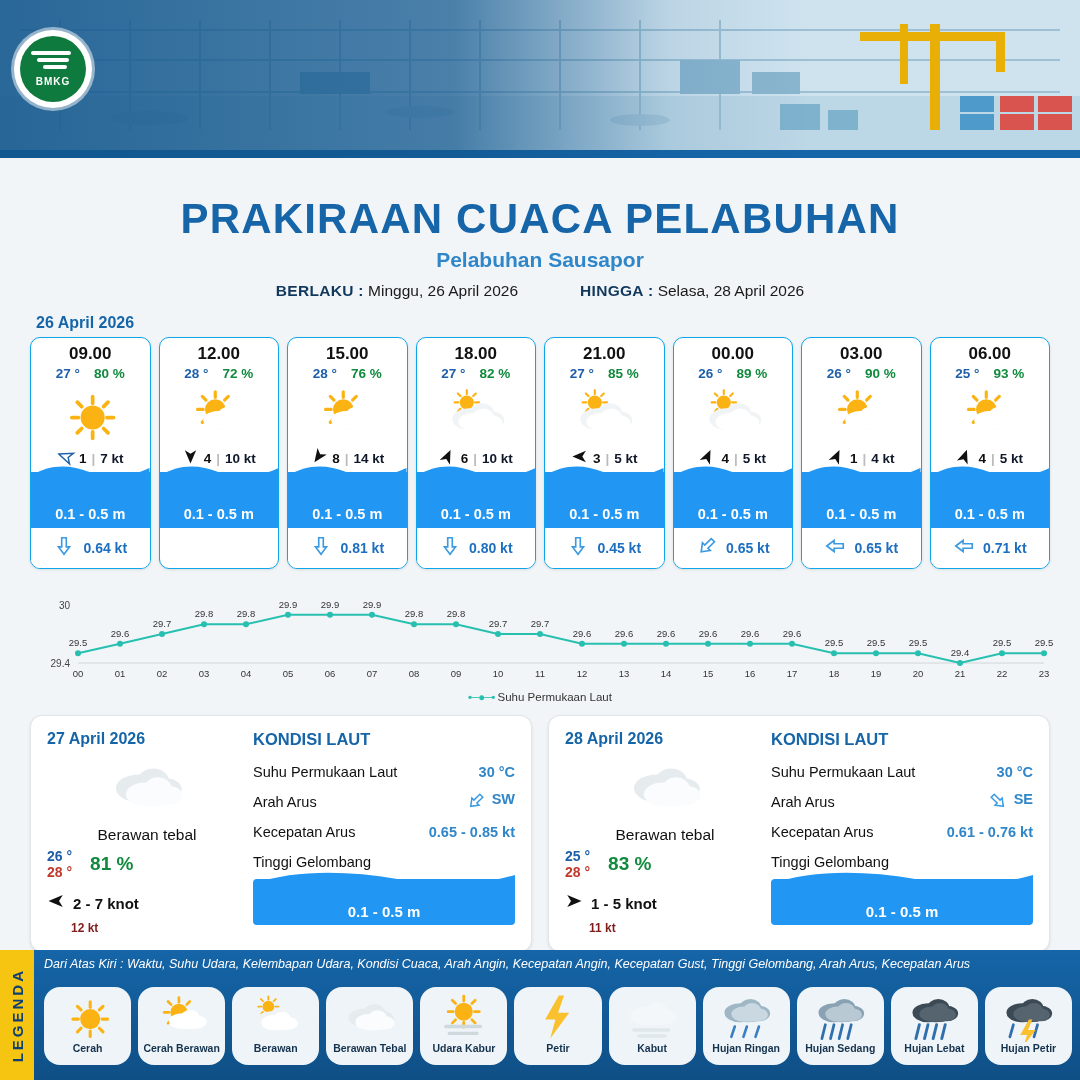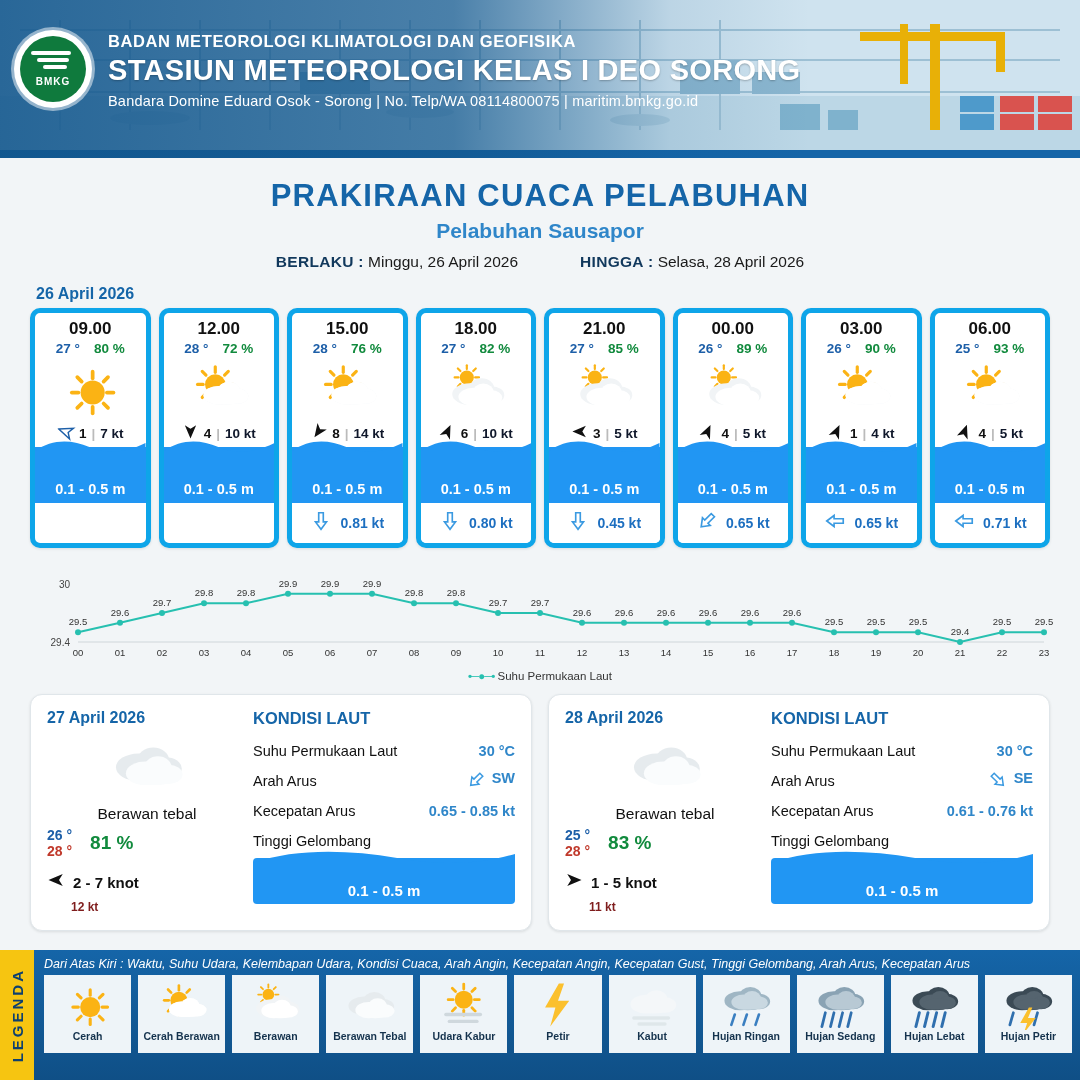--- a/index.html
+++ b/index.html
@@ -36,34 +36,34 @@
   .logo-wave span:nth-child(2){ width:32px; margin-left:6px;}
   .logo-wave span:nth-child(3){ width:24px; margin-left:12px;}
   .logo-text { color:#fff; font-size:10px; font-weight:bold; letter-spacing:1px; margin-top:3px;}
   .hdr-txt { position:absolute; left:108px; top:32px; color:#fff; }
   .hdr-l1 { font-size:16.5px; font-weight:bold; letter-spacing:.6px; }
   .hdr-l2 { font-size:29px; font-weight:bold; letter-spacing:.3px; margin-top:3px;
             text-shadow:0 1px 2px rgba(0,0,0,.25); white-space:nowrap;}
   .hdr-l3 { font-size:14.5px; margin-top:6px; letter-spacing:.2px;}
 
   
-  .title1 { text-align:center; color:#1565a8; font-size:31px; font-weight:bold;
-            letter-spacing:1.2px; margin-top:20px; }
+  .title1 { text-align:center; color:#1565a8; font-size:42px; font-weight:bold;
+            letter-spacing:1.2px; margin-top:37px; }
   .title2 { text-align:center; color:#2f86c9; font-size:21px; font-weight:bold; margin-top:5px;}
   .valid { display:flex; justify-content:center; gap:62px; margin-top:10px; font-size:15.5px;}
   .valid b { color:#11385c; letter-spacing:.3px; }
   .valid span { color:#1a1a1a; }
 
   
   .datelabel { color:#1565a8; font-weight:bold; font-size:16px; margin:14px 0 5px 36px;}
 
   
   .cards { display:flex; gap:8px; padding:0 30px; }
   .card {
-    width:122px; background:#fff; border:5px solid #0ea5e9; border-radius:10px;
+    width:122px; background:#fff; border:1px solid #0ea5e9; border-radius:10px;
     overflow:hidden; box-shadow:0 1px 3px rgba(0,0,0,.10);
     display:flex; flex-direction:column;
   }
   .c-time { text-align:center; font-size:17px; font-weight:bold; color:#111; padding:6px 0 2px;}
   .c-th { display:flex; justify-content:center; gap:14px; font-size:13.5px; font-weight:bold; padding-bottom:3px;}
   .c-temp { color:#1d5fa8; }
   .c-hum { color:#118a3d; }
   .c-icon { height:62px; display:flex; align-items:center; justify-content:center;}
   .c-wind { display:flex; align-items:center; justify-content:center; gap:5px;
             font-size:13.5px; font-weight:bold; padding:2px 0 4px;}
@@ -112,23 +112,23 @@
   .p-wavebox .crest{ position:absolute; top:-11px; left:0; width:100%; height:24px;}
   .p-wavebox span { color:#fff; font-weight:bold; font-size:15px; padding-bottom:5px; z-index:2;}
 
   
   .legend { position:absolute; left:0; bottom:0; width:1080px; height:130px;
             background:linear-gradient(180deg,#1565a8,#0f4f86); }
   .legend-side { position:absolute; left:0; top:0; width:34px; height:130px;
      background:#f6c511; display:flex; align-items:center; justify-content:center;}
   .legend-side span { writing-mode:vertical-rl; transform:rotate(180deg);
      font-weight:bold; color:#0d4070; letter-spacing:3px; font-size:15px;}
-  .legend-note { color:#fff; font-size:12.5px; font-style:italic; padding:7px 10px 4px 44px;}
+  .legend-note { color:#fff; font-size:12.5px; font-style:italic; padding:7px 10px 16px 44px;}
   .legend-items { display:flex; gap:7px; padding-left:44px; padding-right:8px;}
-  .li { width:88px; background:#eef4f8; border-radius:0; height:78px;
+  .li { width:88px; background:#eef4f8; border-radius:16px; height:78px;
         display:flex; flex-direction:column; align-items:center; justify-content:flex-start;
         padding-top:4px;}
   .li .ic { height:52px; display:flex; align-items:center; justify-content:center;}
   .li .lb { font-size:10.5px; color:#14324d; font-weight:bold; text-align:center; line-height:1.05;}
 </style>
 </head>
 <body>
 
 <div class="header">
   <div class="hdr-sky"></div>
@@ -177,25 +177,20 @@
     <div class="logo-inner">
       <div class="logo-wave">
           <span></span>
           <span></span>
           <span></span>
         </div>
       <div class="logo-text">BMKG</div>
     </div>
   </div>
 
-  <div class="hdr-txt">
-    <div class="hdr-l1">BADAN METEOROLOGI KLIMATOLOGI DAN GEOFISIKA</div>
-    <div class="hdr-l2">STASIUN METEOROLOGI KELAS I DEO SORONG</div>
-    <div class="hdr-l3">Bandara Domine Eduard Osok - Sorong | No. Telp/WA 08114800075 | maritim.bmkg.go.id</div>
-  </div>
 </div>
 
 <div class="title1">PRAKIRAAN CUACA PELABUHAN</div>
 <div class="title2">Pelabuhan Sausapor</div>
 <div class="valid">
   <div><b>BERLAKU :</b>
        <span>Minggu, 26 April 2026</span></div>
   <div><b>HINGGA :</b>
        <span>Selasa, 28 April 2026</span></div>
 </div>
@@ -232,20 +227,26 @@
           </svg></span>
       <span class="wdir">1</span>
       <span class="sep">|</span>
       <span class="wspd">7 kt</span>
     </div>
     <div class="c-wave">
       <svg class="crest" viewBox="0 0 122 22" preserveAspectRatio="none">
         <path d="M0 14 C 18 2, 40 2, 60 10 C 82 19, 104 14, 122 6 L122 22 L0 22 Z" fill="#2196f3"></path>
       </svg>
       <span class="wv">0.1 - 0.5 m</span>
+    </div>
+    <div class="c-cur">
+      <span><svg width="22" height="22" viewBox="0 0 24 24" style="transform:rotate(180deg)">
+    <path d="M12 3 L18 11 H14.5 V21 H9.5 V11 H6 Z" fill="none" stroke="#3b9ae1" stroke-width="1.8"></path>
+          </svg></span>
+      <span>0.64 kt</span>
     </div>
     </div>
     <div class="card">
     <div class="c-time">12.00</div>
     <div class="c-th">
       <span class="c-temp">28 °</span>
       <span class="c-hum">72 %</span>
     </div>
     <div class="c-icon">
         <svg width="60" height="60" viewBox="0 0 58 58">

